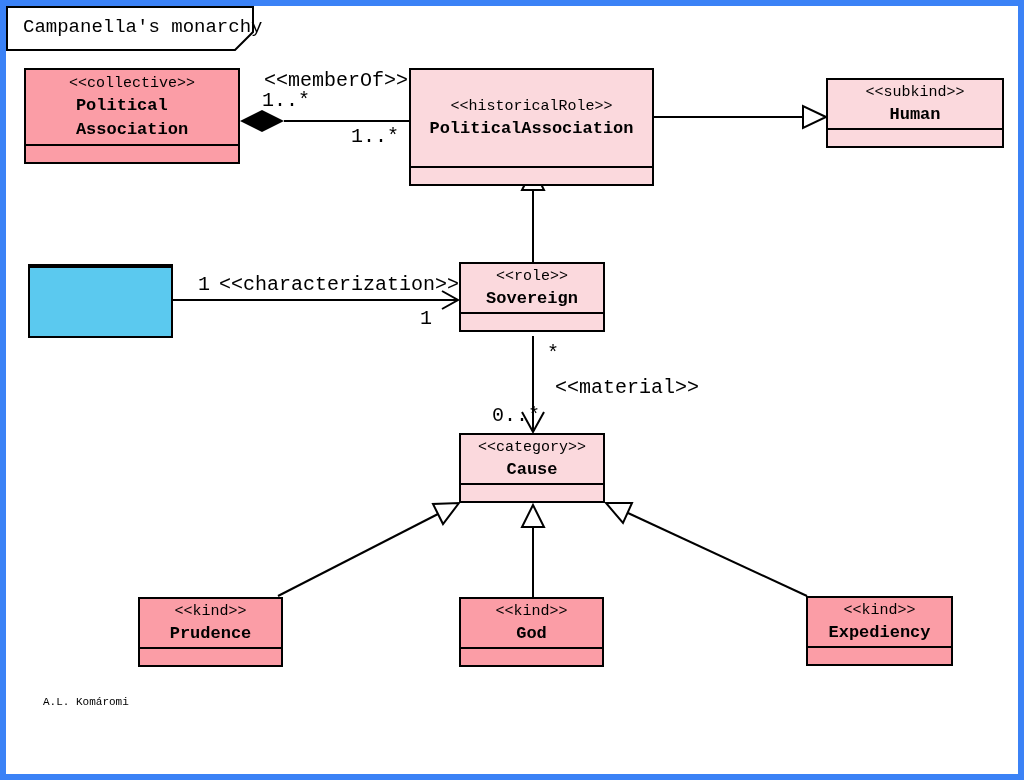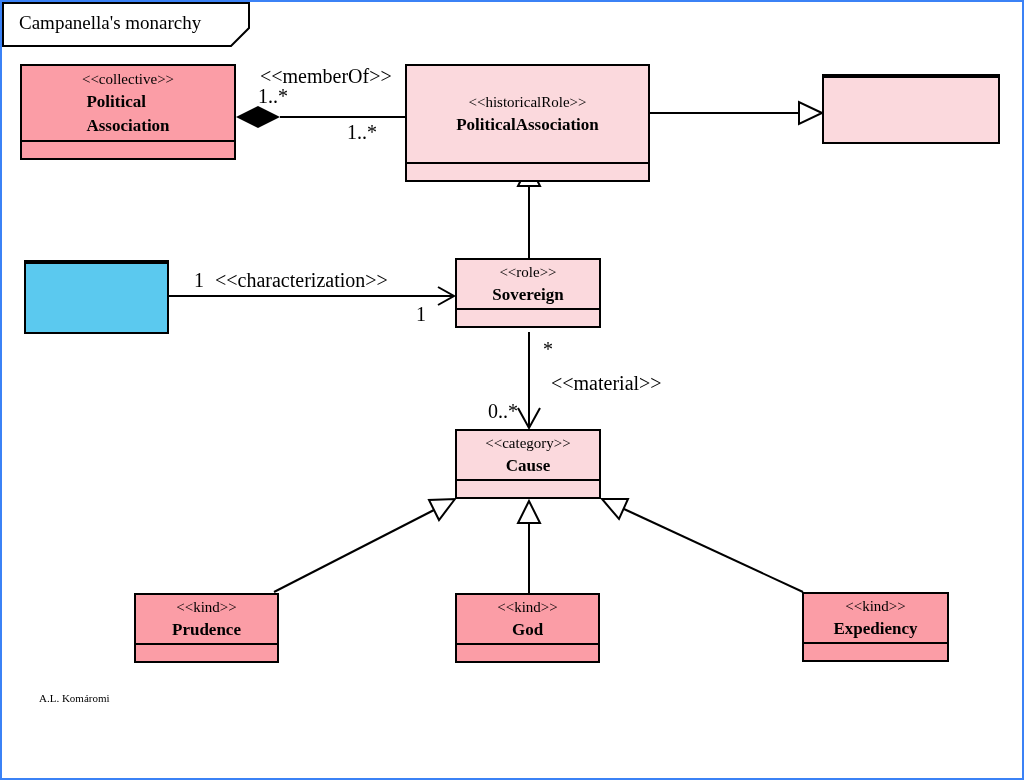--- a/index.html
+++ b/index.html
@@ -1,19 +1,19 @@
 <!DOCTYPE html>
 <html><head>
 <meta charset="utf-8">
 <style>
   html,body{margin:0;padding:0;background:#fff;}
   .canvas{
     position:relative;width:1024px;height:780px;background:#fff;
-    border:2px solid #3b82f6;box-sizing:border-box;overflow:hidden;
-    font-family:Liberation Serif, serif;color:#000;
+    border:6px solid #3b82f6;box-sizing:border-box;overflow:hidden;
+    font-family:Liberation Mono, monospace;color:#000;
   }
   svg.connectors{position:absolute;left:0;top:0;z-index:1;}
   .uml-class{
     position:absolute;border:2px solid #000;box-sizing:border-box;
     display:flex;flex-direction:column;z-index:2;
   }
   .uml-main{flex:1;display:flex;flex-direction:column;justify-content:center;align-items:center;padding:1px 4px;}
   .stereotype{font-size:15px;line-height:1.4;}
   .uml-name{font-weight:bold;font-size:17px;line-height:1.4;}
   .uml-name span{display:block;}
@@ -91,20 +91,26 @@
     <div class="uml-main">
       <div class="stereotype">&lt;&lt;historicalRole&gt;&gt;</div>
       <div class="uml-name">
         <span>PoliticalAssociation</span>
       </div>
     </div>
     <div class="uml-attrs"></div>
   </div>
 
   <div class="uml-class" style="left: 820px; top: 72px; width: 178px; height: 70px; background: rgb(251, 217, 221);">
+    <div class="uml-main">
+      <div class="stereotype">&lt;&lt;subkind&gt;&gt;</div>
+      <div class="uml-name">
+        <span>Human</span>
+      </div>
+    </div>
     <div class="uml-attrs"></div>
   </div>
 
   <div class="uml-class" style="left: 22px; top: 258px; width: 145px; height: 74px; background: rgb(91, 201, 239);">
     <div class="uml-attrs"></div>
   </div>
 
   <div class="uml-class" style="left: 453px; top: 256px; width: 146px; height: 70px; background: rgb(251, 217, 221);">
     <div class="uml-main">
       <div class="stereotype">&lt;&lt;role&gt;&gt;</div>

